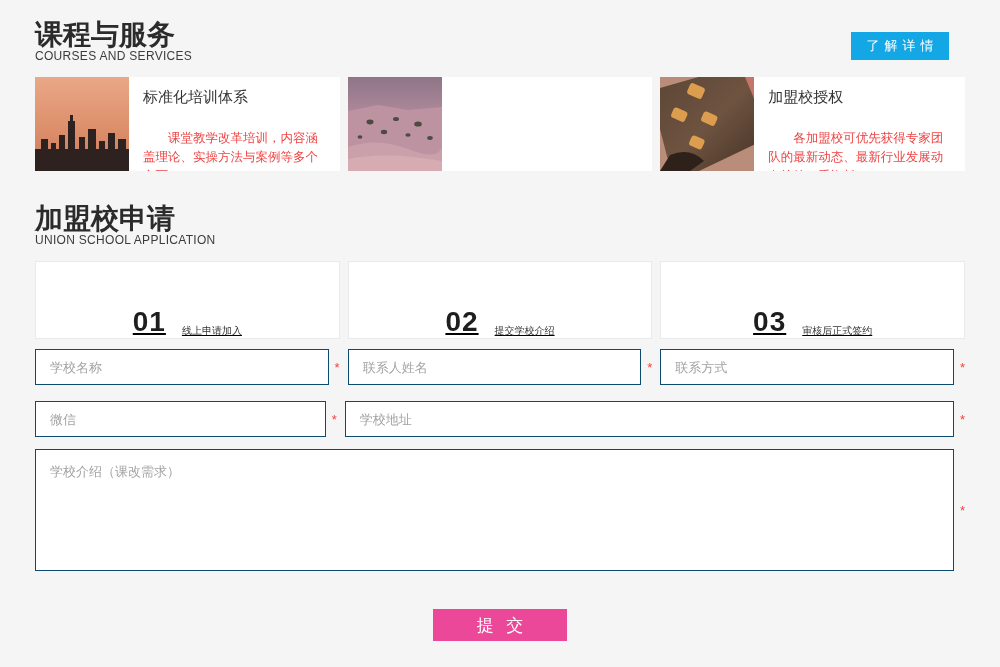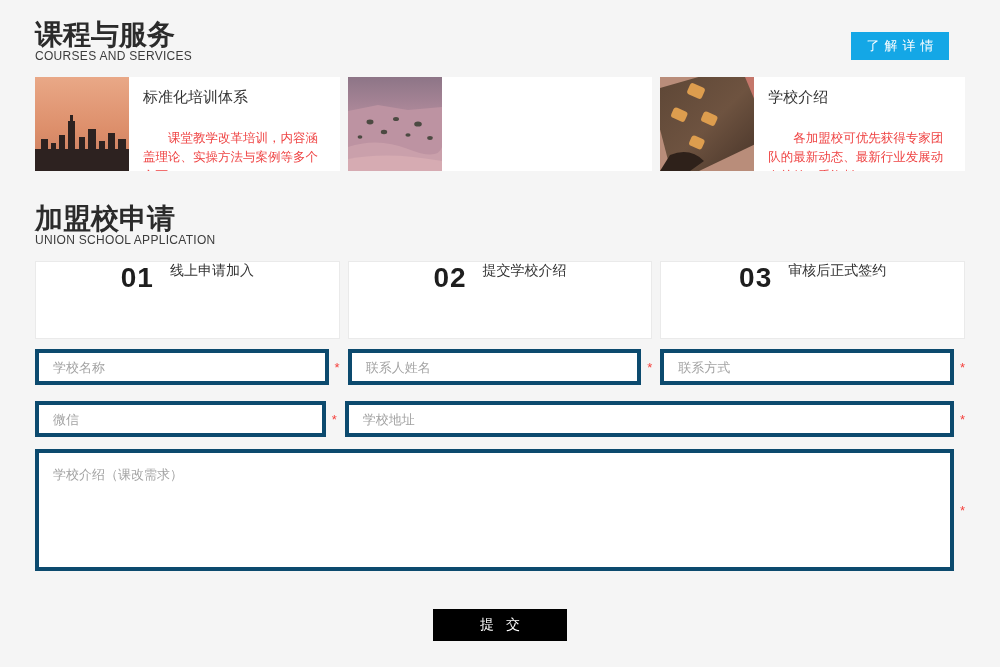--- a/index.html
+++ b/index.html
@@ -33,50 +33,50 @@
   .card-body { padding: 11px 14px 0 14px; flex: 1; }
   .card-title { font-size: 15px; color: #333; margin-bottom: 22px; font-weight: 500; }
   .card-desc { font-size: 12.5px; color: #ef4444; line-height: 1.5; text-indent: 2em; margin-top: 12px; }
 
   .sec2 { margin-top: 33px; }
 
   
   .steps { display: flex; gap: 8px; margin-top: 13px; height: 78px; }
   .step {
     flex: 1; background: #fff; border: 1px solid #eaeaea;
-    display: flex; align-items: flex-start; justify-content: center; 
+    display: flex; align-items: flex-end; justify-content: center;  text-decoration: underline;
   }
   .step-num { font-size: 28px; font-weight: 700; color: #1e1e1e; letter-spacing: 1px; }
-  .step-label { font-size: 14px; color: #333; margin-left: 16px; }
+  .step-label { font-size: 10px; color: #333; margin-left: 16px; }
 
   
   .form { margin-top: 10px; }
   .form-row { display: flex; gap: 8px; margin-bottom: 16px; }
   .form-row.r2 { margin-bottom: 12px; }
   .form-row.r3 { margin-bottom: 0; }
   .field { position: relative; flex: 1; }
   .field.wide { flex: 2.055; }
   .field input, .field textarea {
     width: calc(100% - 11px); height: 36px;
-    background: #fff; border: 4px solid #0c4a6e;
+    background: #fff; border: 1px solid #0c4a6e;
     padding: 0 14px; font-size: 13px; color: #333;
     font-family: inherit; outline: none; display: block;
   }
   .field textarea { height: 122px; padding: 12px 14px; resize: none; line-height: 1.5; }
   .field input::placeholder, .field textarea::placeholder { color: #a3a3a3; opacity: 1; }
   .req {
     position: absolute; right: 0; top: 50%; transform: translateY(-50%);
     color: #f5413d; font-size: 13px; line-height: 1;
   }
 
   .submit-row { text-align: center; margin-top: 38px; }
   .submit-btn {
     width: 134px; height: 32px;
-    background: #000000; color: #fff; border: none;
-    font-size: 14px; letter-spacing: 4px; padding-left: 4px;
+    background: #ec4899; color: #fff; border: none;
+    font-size: 17px; letter-spacing: 4px; padding-left: 4px;
     cursor: pointer; font-family: inherit;
   }
 </style>
 </head>
 <body>
 
 <div class="wrap">
 
   <div class="sec-head">
     <div class="sec-title">课程与服务</div>
@@ -158,21 +158,21 @@
         <path d="M-10 14 L80 -12 L110 60 L14 106 Z" fill="url(#film)"></path>
         <g fill="#dd9d4e">
           <rect x="28" y="8" width="16" height="12" rx="3" transform="rotate(24 36 14)"></rect>
           <rect x="12" y="32" width="15" height="11" rx="3" transform="rotate(24 19 37)"></rect>
           <rect x="42" y="36" width="15" height="11" rx="3" transform="rotate(24 49 41)"></rect>
           <rect x="30" y="60" width="14" height="11" rx="3" transform="rotate(24 37 65)"></rect>
         </g>
         <path d="M10 78 Q30 70 44 84 L30 94 L0 94 Z" fill="#2e211a"></path>
       </svg>
       <div class="card-body">
-        <div class="card-title">学校介绍</div>
+        <div class="card-title">加盟校授权</div>
         <div class="card-desc">各加盟校可优先获得专家团队的最新动态、最新行业发展动向等第一手资料</div>
       </div>
     </div>
 
   </div>
 
   <div class="sec-head sec2">
     <div class="sec-title">加盟校申请</div>
     <div class="sec-sub">UNION SCHOOL APPLICATION</div>
   </div>

